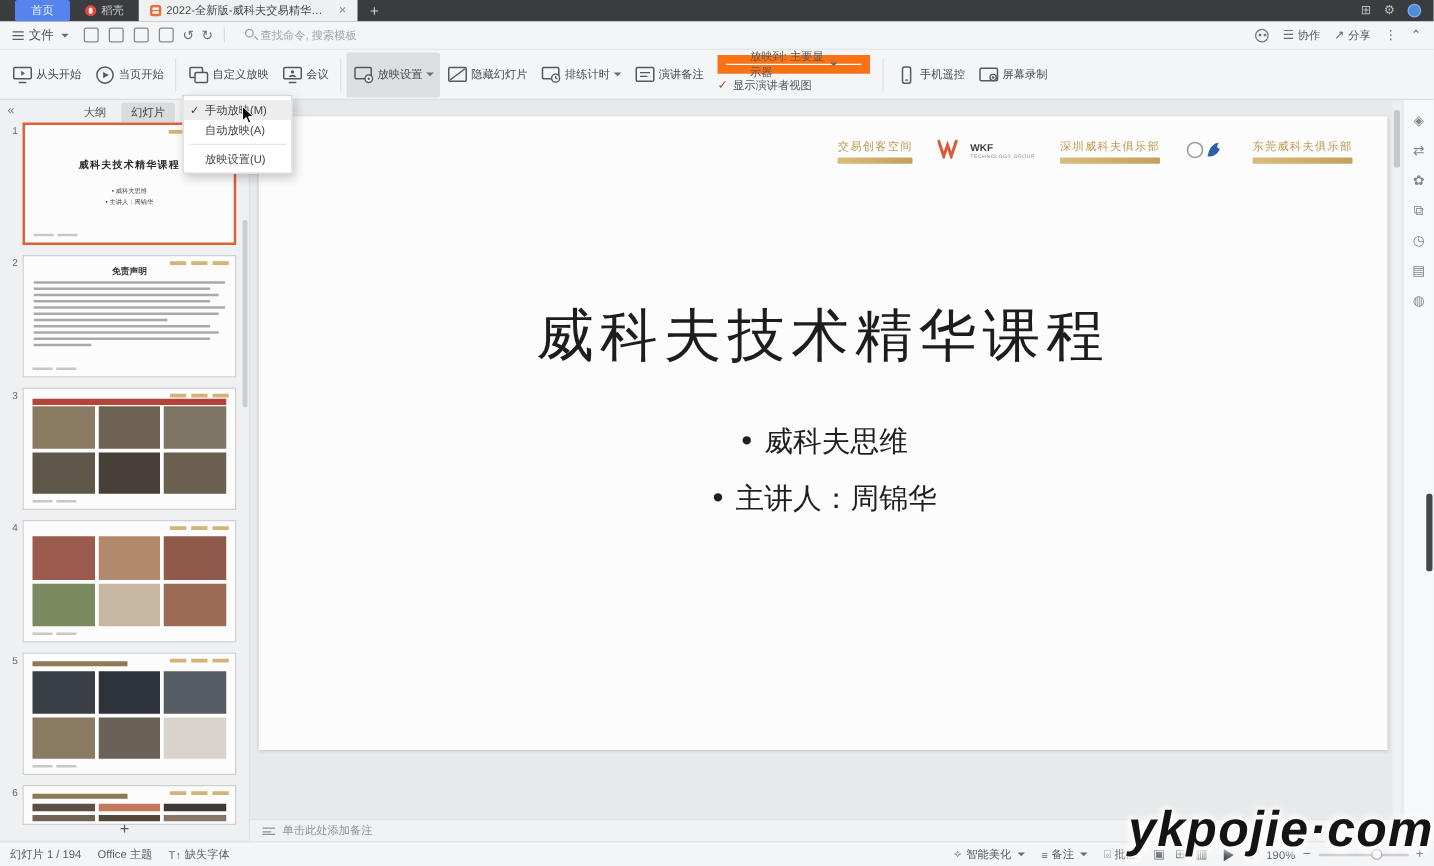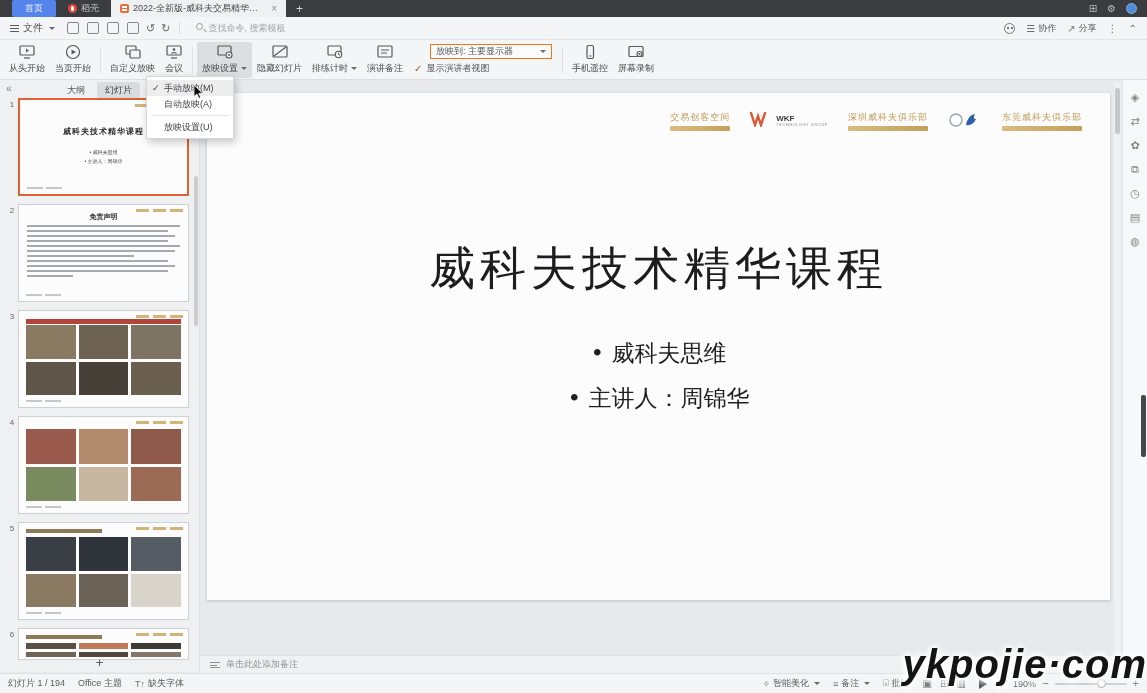--- a/index.html
+++ b/index.html
@@ -38,28 +38,28 @@
   .search-glyph { position:absolute; left:2px; top:2px; width:7px; height:7px; border:1px solid #9a9ca0; border-radius:50%; }
   .search-glyph::after { content:""; position:absolute; left:6px; top:6px; width:4px; height:1px; background:#9a9ca0; transform:rotate(45deg); }
   .menubar-right { margin-left:auto; display:flex; align-items:center; gap:11px; padding-right:10px; font-size:9px; color:#56585c; }
   .mr-item { display:flex; align-items:center; gap:3px; }
   .robot { width:11px; height:11px; border:1px solid #75777b; border-radius:50%; position:relative; }
   .robot::after { content:""; position:absolute; left:2px; top:3px; width:2px; height:2px; background:#75777b; box-shadow:4px 0 0 #75777b; }
   .glyph-ico { font-size:10px; color:#6a6c70; }
 
   
   .ribbon { position:absolute; top:40px; left:0; right:0; height:40px; background:#f4f5f6; border-bottom:1px solid #dddee1; display:flex; align-items:center; padding:0 4px; z-index:8; }
-  .rb { display:flex; flex-direction:column; align-items:center; justify-content:center; gap:2px; height:36px; padding:0 5px; font-size:9px; color:#47494d; white-space:nowrap; border-radius:2px; }
+  .rb { display:flex; flex-direction:row; align-items:center; justify-content:center; gap:2px; height:36px; padding:0 5px; font-size:9px; color:#47494d; white-space:nowrap; border-radius:2px; }
   .rb svg { display:block; }
   .rb.pressed { background:#dcdee0; }
   .rb .lbl { display:flex; align-items:center; gap:1px; }
   .caret { display:inline-block; width:0; height:0; border-left:3px solid transparent; border-right:3px solid transparent; border-top:3px solid #6a6c70; margin-left:2px; }
   .rdiv { width:1px; height:26px; background:#e0e1e4; margin:0 4px; }
   .show-col { display:flex; flex-direction:column; gap:3px; margin:0 6px; }
-  .show-select { display:flex; align-items:center; justify-content:space-between; width:122px; height:15px; border:1px solid #f97316; background:#fbfbfc; font-size:9px; padding:0 5px; color:#56585c;margin-left:16px; }
+  .show-select { display:flex; align-items:center; justify-content:space-between; width:122px; height:15px; border:7px solid #f97316; background:#fbfbfc; font-size:9px; padding:0 19px; color:#56585c; }
   .chk-row { display:flex; align-items:center; gap:4px; font-size:9px; color:#56585c; }
   .chk { color:#b6502a; font-size:10px; font-weight:bold; line-height:9px; }
 
   
   .dropdown { position:absolute; left:146px; top:76px; width:88px; background:#fff; border:1px solid #d6d7da; box-shadow:2px 3px 8px rgba(0,0,0,.22); z-index:40; padding:3px 0; font-size:9px; color:#3f4144; }
   .dd-item { height:16px; line-height:16px; padding-left:17px; position:relative; white-space:nowrap; }
   .dd-item.hover { background:#ededee; }
   .dd-item .ck { position:absolute; left:5px; top:0; color:#3f4144; }
   .dd-sep { height:1px; background:#e5e6e8; margin:3px 4px; }
   .cursor { position:absolute; left:192px; top:84px; z-index:60; }

